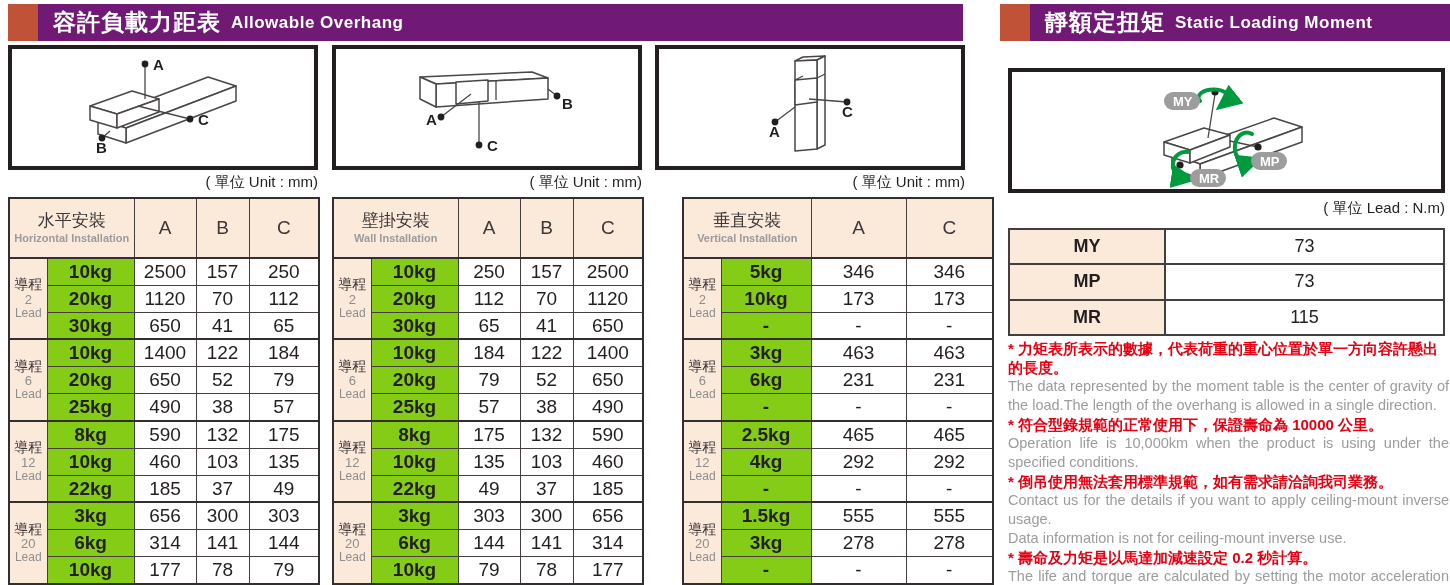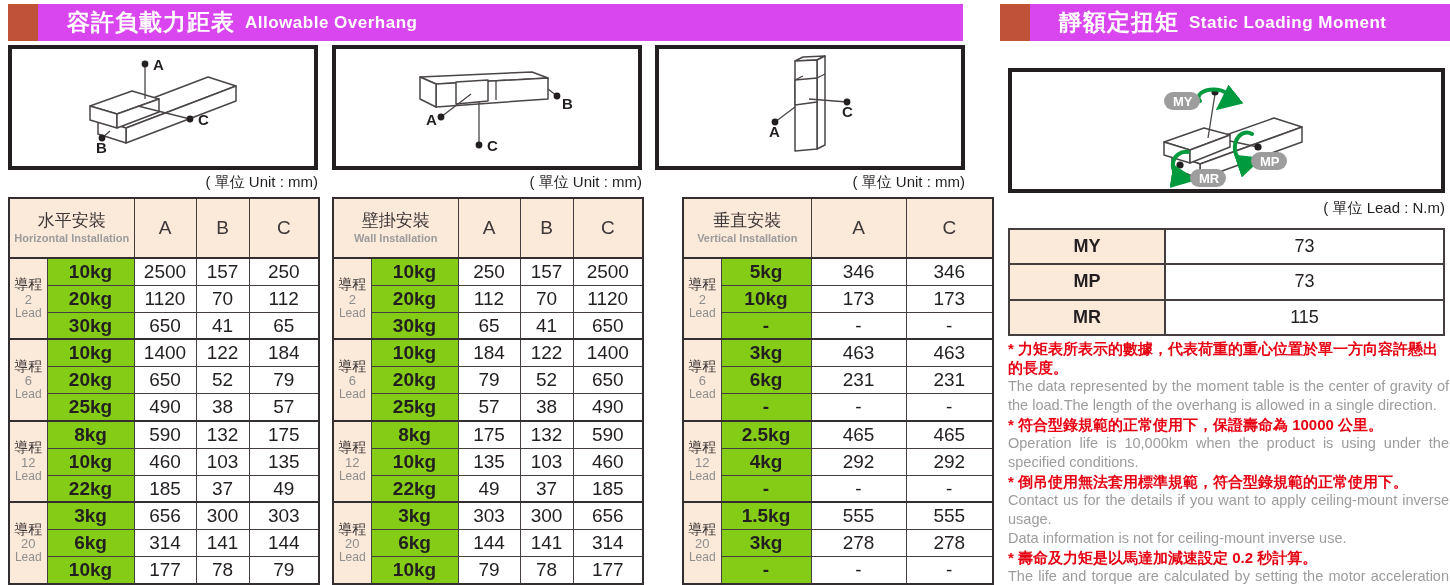--- a/index.html
+++ b/index.html
@@ -2,21 +2,21 @@
 <html><head>
 <meta charset="utf-8">
 <style>
   html,body{margin:0;padding:0;background:#fff;}
   .page{position:relative;width:1450px;height:585px;background:#fff;overflow:hidden;
         font-family:"Liberation Sans","DejaVu Sans",sans-serif;color:#231f20;}
 
   
   .hdr{position:absolute;top:4px;height:37px;display:flex;align-items:stretch;}
   .hdr .sq{width:30px;background:#bf5237;}
-  .hdr .bar{flex:1;background:#d946ef;display:flex;align-items:center;padding-left:29px;color:#fff;}
+  .hdr .bar{flex:1;background:#701a75;display:flex;align-items:center;padding-left:15px;color:#fff;}
   .hdr .t-zh{font-size:23px;font-weight:bold;letter-spacing:1px;}
   .hdr .t-en{font-size:17px;font-weight:bold;margin-left:10px;letter-spacing:.5px;}
   #hdr-left{left:8px;width:955px;}
   #hdr-right{left:1000px;width:450px;}
 
   
   .dbox{position:absolute;top:45px;width:310px;height:125px;border:4px solid #231f20;
         background:#fff;box-sizing:border-box;}
   #dbox0{left:8px;} #dbox1{left:332px;} #dbox2{left:655px;}
   #dbox3{left:1008px;top:68px;width:437px;height:125px;}
@@ -524,20 +524,20 @@
         <td class="m-val">115</td>
       </tr>
     </tbody>
   </table>
 
   <div class="notes">
     <div class="note-zh">* 力矩表所表示的數據，代表荷重的重心位置於單一方向容許懸出的長度。</div>
     <div class="note-en">The data represented by the moment table is the center of gravity of the load.The length of the overhang is allowed in a single direction.</div>
     <div class="note-zh">* 符合型錄規範的正常使用下，保證壽命為 10000 公里。</div>
     <div class="note-en">Operation life is 10,000km when the product is using under the specified conditions.</div>
-    <div class="note-zh">* 倒吊使用無法套用標準規範，符合型錄規範的正常使用下。</div>
+    <div class="note-zh">* 倒吊使用無法套用標準規範，如有需求請洽詢我司業務。</div>
     <div class="note-en">Contact us for the details if you want to apply ceiling-mount inverse usage.</div>
     <div class="note-en">Data information is not for ceiling-mount inverse use.</div>
     <div class="note-zh">* 壽命及力矩是以馬達加減速設定 0.2 秒計算。</div>
     <div class="note-en">The life and torque are calculated by setting the motor acceleration and deceleration for 0.2 seconds.</div>
   </div>
 
 </div>
 
 </body></html>

